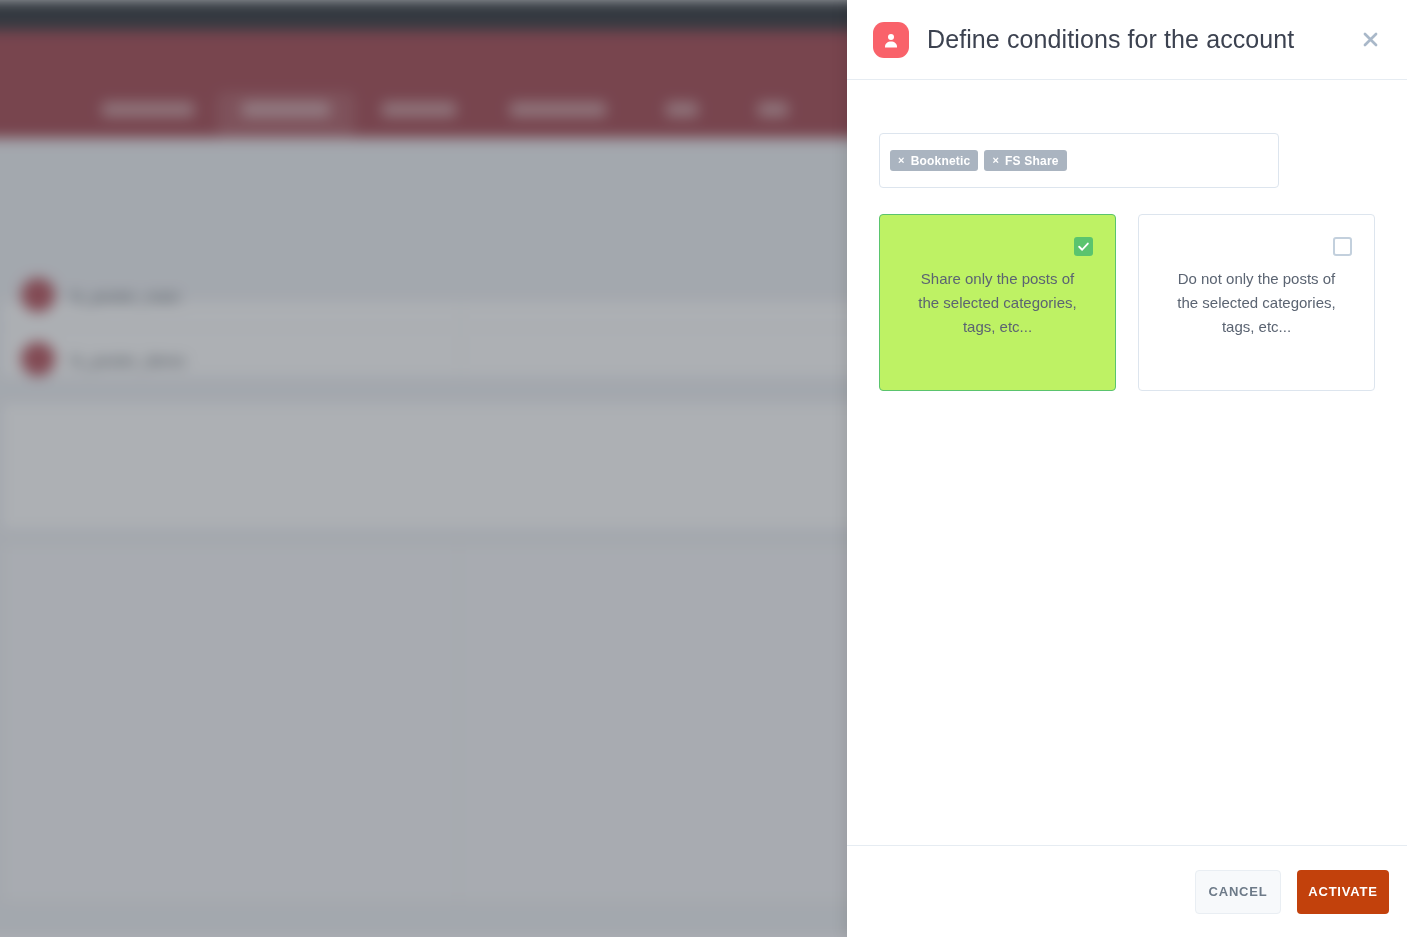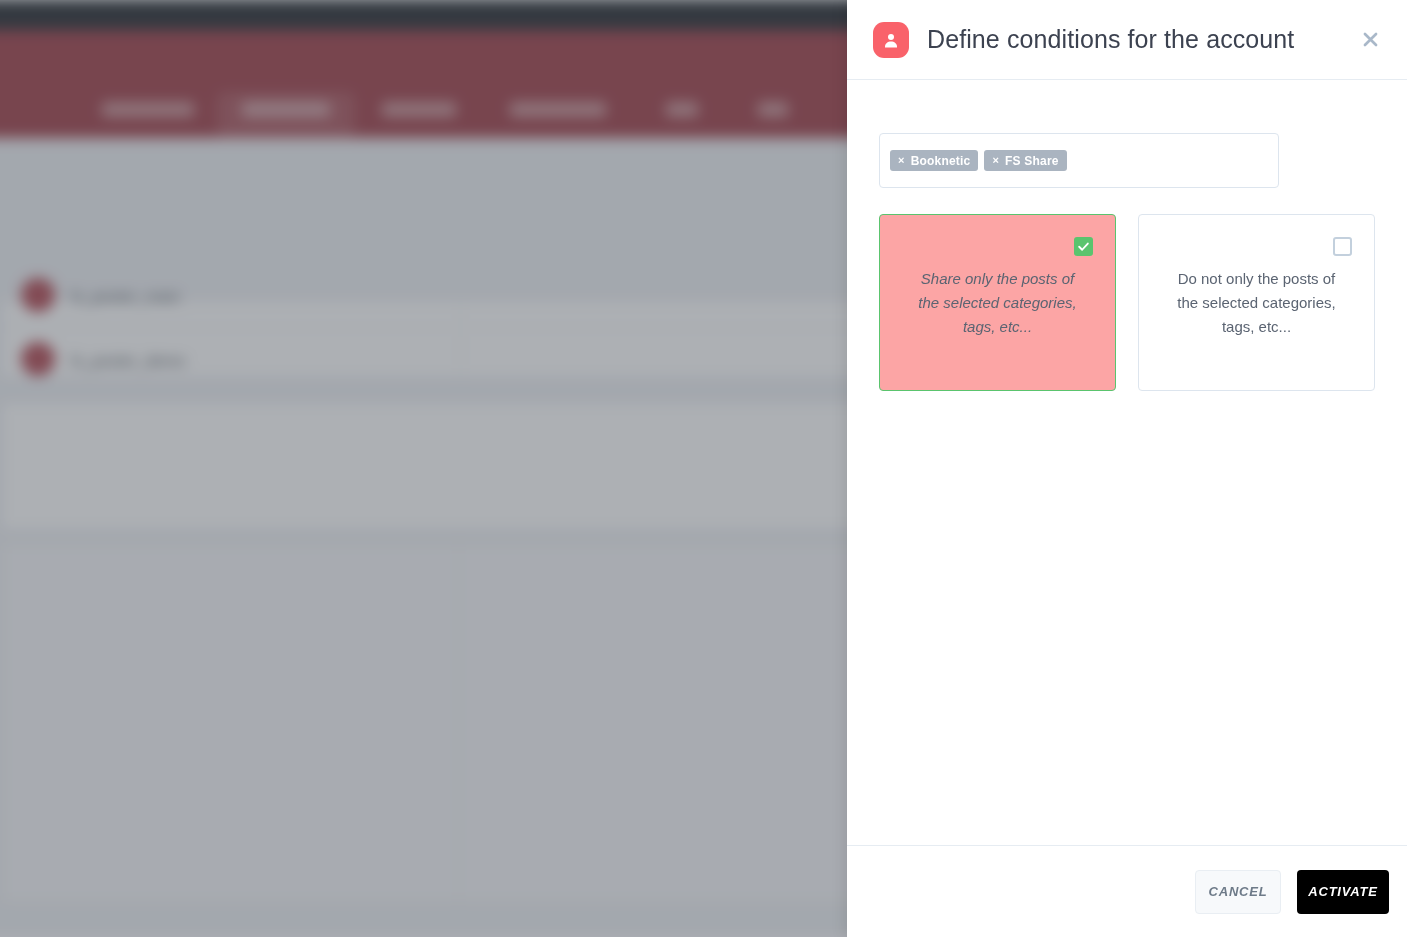--- a/index.html
+++ b/index.html
@@ -222,22 +222,21 @@
     border: 1px solid #dde5ee;
     background: #ffffff;
     display: flex;
     align-items: center;
     justify-content: center;
     padding: 0 30px;
     cursor: pointer;
   }
   .option-card.selected {
     border: 1px solid #5ac46e;
-    background: #fca5a5;
-    font-style: italic;
+    background: #bef264;
   }
   .option-card-text {
     text-align: center;
     font-size: 15px;
     line-height: 24px;
     color: #5b6472;
   }
   .option-checkbox {
     position: absolute;
     top: 22px;
@@ -270,31 +269,30 @@
     border-radius: 4px;
     font-size: 13px;
     font-weight: bold;
     letter-spacing: 0.8px;
     display: inline-flex;
     align-items: center;
     justify-content: center;
     cursor: pointer;
     border: none;
     font-family: "Liberation Sans", sans-serif;
-    font-style: italic;
   }
   #cancel-button {
     width: 86px;
     background: #f7f9fb;
     color: #6d7a88;
     border: 1px solid #e9eef3;
   }
   #activate-button {
     width: 92px;
-    background: #000000;
+    background: #c2410c;
     color: #ffffff;
   }
 </style>
 </head>
 <body>
 
 <div id="app-background">
   <div id="app-blur-layer">
     <div id="bg-topbar"></div>
     <div id="bg-navbar">

